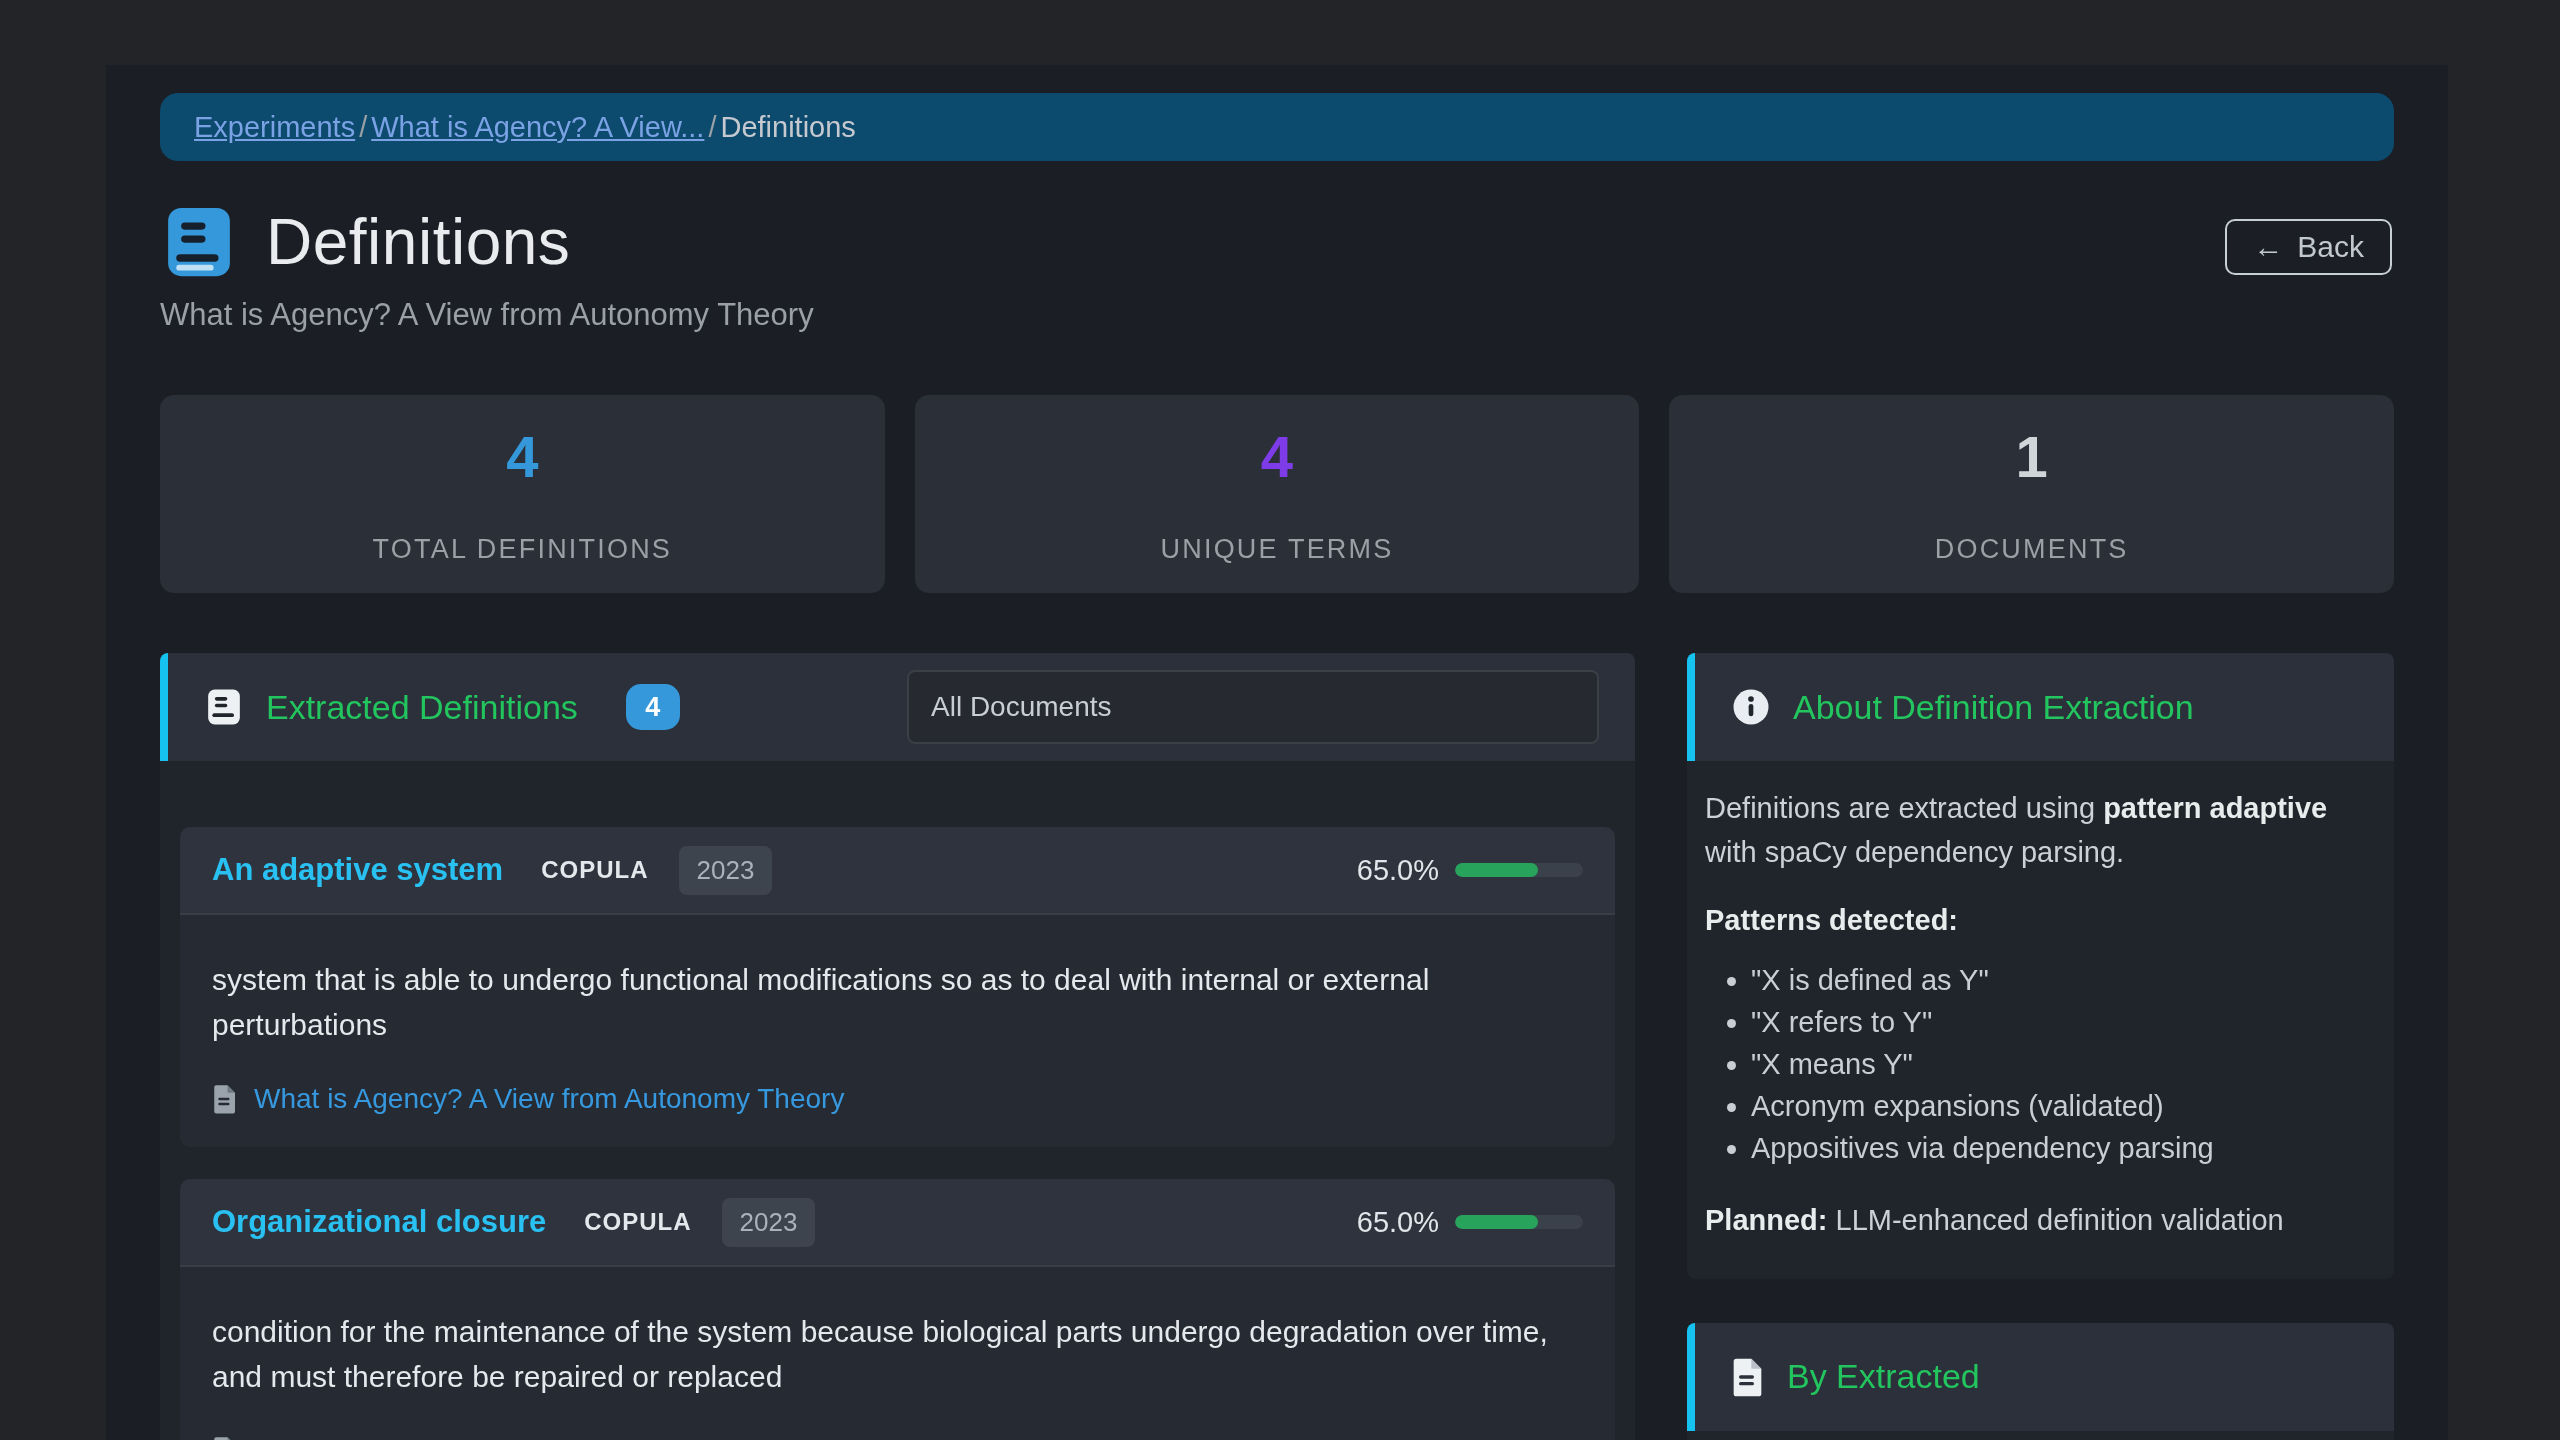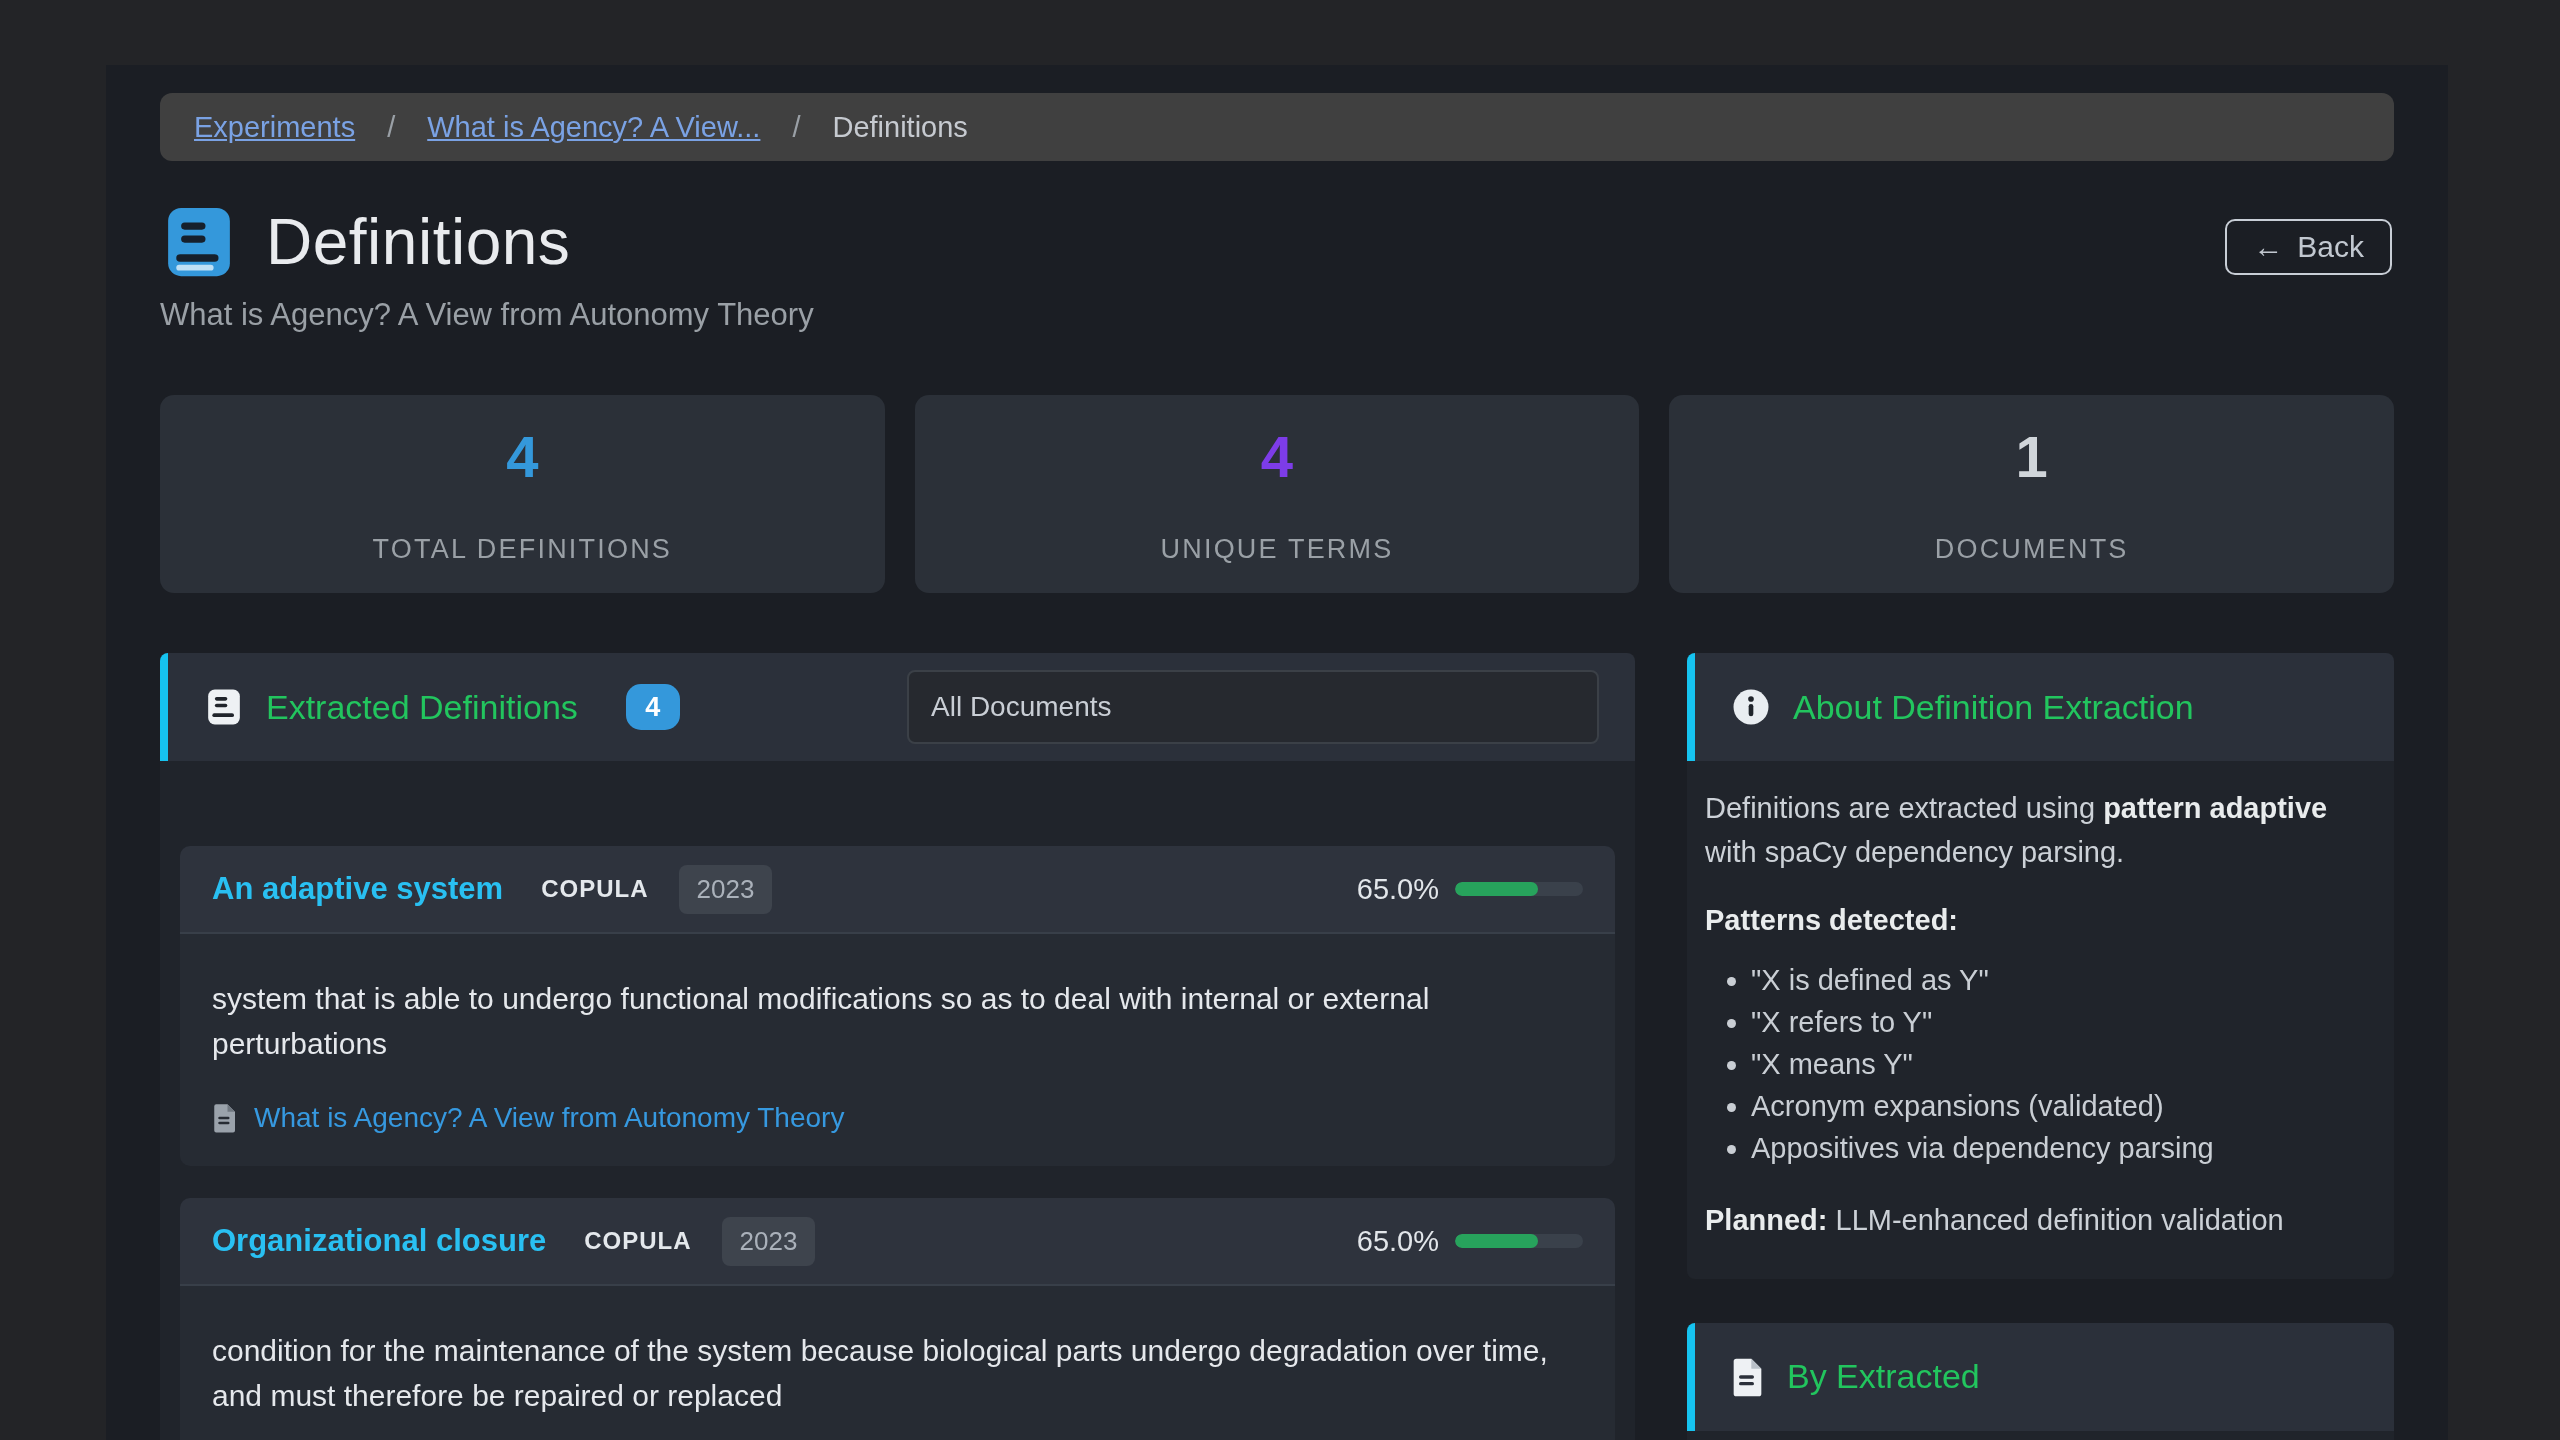--- a/index.html
+++ b/index.html
@@ -8,22 +8,22 @@
     background:#232427;
     font-family:"Liberation Sans", sans-serif;
     color:#e5e8ec;
   }
   .content {
     position:absolute; left:106px; top:65px; width:2342px; height:1600px;
     background:#1b1e24; padding:0 54px;
   }
   
   .breadcrumb {
-    margin-top:28px; height:68px; background:#404040; border-radius:12px;
-    display:flex; align-items:center; padding:0 34px; gap:32px; font-size:29px;
+    margin-top:28px; height:68px; background:#0c4a6e; border-radius:18px;
+    display:flex; align-items:center; padding:0 34px; gap:4px; font-size:29px;
   }
   .crumb-link { color:#7aa2e4; text-decoration:underline; cursor:pointer; }
   .crumb-sep { color:#9aa0a6; }
   .crumb-current { color:#c6cad0; }
   
   .page-header { margin-top:42px; position:relative; display:flex; align-items:center; gap:28px; height:78px; }
   .page-title { font-size:64px; font-weight:400; color:#e9ebee; letter-spacing:0.5px; }
   .back-btn {
     position:absolute; right:2px; top:16px; display:flex; align-items:center; gap:14px;
     border:2px solid #c8ced6; border-radius:10px; padding:9px 26px;
@@ -53,21 +53,21 @@
     background:#3498db; color:#fff; font-weight:bold; font-size:27px;
     display:flex; align-items:center; justify-content:center;
   }
   .doc-select {
     margin-left:auto; width:692px; height:74px; background:#26292f;
     border:2px solid #3b4047; border-radius:8px; padding:0 22px;
     font-size:28px; color:#c9ced5; display:flex; align-items:center; cursor:pointer;
   }
   
   .defs-body { padding:66px 20px 60px; }
-  .def-card { border-radius:10px; overflow:hidden; margin-bottom:32px;margin-top:19px; }
+  .def-card { border-radius:10px; overflow:hidden; margin-bottom:32px; }
   .def-card-header {
     background:#2e333d; height:88px; display:flex; align-items:center;
     padding:0 32px; border-bottom:2px solid #383f49;
   }
   .def-term { font-size:31px; font-weight:bold; color:#29c0f2; cursor:pointer; }
   .def-method { margin-left:38px; font-size:24px; font-weight:bold; color:#e4e8ec; letter-spacing:1px; }
   .year-badge {
     margin-left:30px; background:#3e444d; border-radius:8px; padding:9px 18px;
     font-size:26px; color:#aab1ba;
   }

